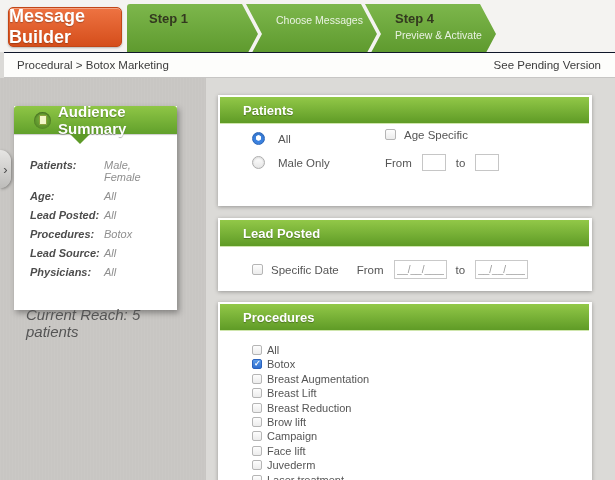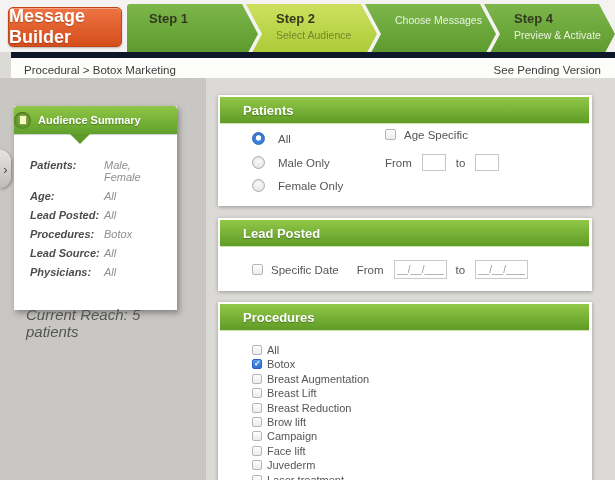--- a/index.html
+++ b/index.html
@@ -21,43 +21,43 @@
         padding:7px 0 0 30px;cursor:pointer;}
   .step:first-child{clip-path:polygon(0 0,115px 0,131px 50%,115px 100%,0 100%);
         border-radius:3px 0 0 3px;padding-left:22px;}
   .step + .step{margin-left:-12px;}
   .step.active{background:linear-gradient(#cde05e,#a5c62f);}
   .step .t1{font-size:13px;font-weight:bold;color:#33391f;}
   .step .t2{font-size:10.5px;color:rgba(255,255,255,.85);margin-top:3px;}
   .step.active .t2{color:#75872d;}
 
   
-  .crumbbar{position:absolute;top:52px;left:11px;right:0;height:24px;background:#fdfdfb;
-            border-top:6px solid #0f172a;border-bottom:1px solid #c7c6c4;}
+  .crumbbar{position:absolute;top:52px;left:4px;right:0;height:24px;background:#fdfdfb;
+            border-top:1px solid #0f172a;border-bottom:1px solid #c7c6c4;}
   .crumb{position:absolute;left:13px;top:0;line-height:24px;font-size:11.5px;color:#3c3c3c;cursor:pointer;}
   .pending{position:absolute;right:14px;top:0;line-height:24px;font-size:11.5px;color:#3c3c3c;cursor:pointer;}
 
   
   .content{position:absolute;top:78px;left:0;right:0;bottom:0;}
   .sidebar{position:absolute;left:0;top:0;bottom:0;width:206px;background:#c8c6c3;
            background-image:repeating-linear-gradient(90deg,rgba(255,255,255,.04) 0 1px,transparent 1px 3px);}
   .main{position:absolute;left:206px;top:0;right:0;bottom:0;background:#dbdad7;}
 
   
   .collapse-tab{position:absolute;left:0;top:72px;width:11px;height:38px;
         background:linear-gradient(#e6e5e3,#bdbcba);border-radius:0 12px 12px 0;
         box-shadow:1px 1px 3px rgba(0,0,0,.35);display:flex;align-items:center;
         justify-content:center;color:#4a4a4a;font-size:13px;cursor:pointer;}
 
   
   .aud-card{position:absolute;left:14px;top:28px;width:163px;height:204px;background:#fff;
             box-shadow:2px 3px 6px rgba(0,0,0,.35);box-sizing:border-box;}
   .aud-head{position:relative;height:28px;background:linear-gradient(#8fc646,#61a02b);
-            border-radius:3px 3px 0 0;display:flex;align-items:center;padding-left:0;
-            color:#fff;font-size:11px;font-weight:bold;text-shadow:0 1px 1px rgba(0,0,0,.3);
+            border-radius:3px 3px 0 0;display:flex;align-items:center;padding-left:20px;
+            color:#fff;font-size:15px;font-weight:bold;text-shadow:0 1px 1px rgba(0,0,0,.3);
             box-shadow:0 1px 1px rgba(0,0,0,.2);}
   .aud-notch{position:absolute;left:56px;top:28px;width:0;height:0;
              border-left:10px solid transparent;border-right:10px solid transparent;
              border-top:10px solid #5d9a28;}
   .aud-icon{width:17px;height:17px;border-radius:50%;margin-right:7px;flex:0 0 auto;
             background:radial-gradient(circle at 50% 40%,#7ab53f,#4c7f20);
             box-shadow:inset 0 1px 2px rgba(0,0,0,.35);display:flex;align-items:center;justify-content:center;}
   .aud-icon::after{content:"";width:6px;height:8px;background:#f2f6c8;border:1px solid #8aa23c;border-radius:1px;}
   .aud-body{padding:25px 10px 0 16px;font-style:italic;}
   .aud-row{display:flex;margin-bottom:7px;font-size:11px;}
@@ -112,24 +112,20 @@
 <body>
 
 <div class="stage">
 
   <div class="topbar">
     <div class="mb-btn">Message Builder</div>
     <div class="steps">
       <div class="step">
         <div class="t1">Step 1</div>
       </div>
-      <div class="step active">
-        <div class="t1">Step 2</div>
-        <div class="t2">Select Audience</div>
-      </div>
       <div class="step">
         <div class="t2">Choose Messages</div>
       </div>
       <div class="step">
         <div class="t1">Step 4</div>
         <div class="t2">Preview &amp; Activate</div>
       </div>
     </div>
   </div>
 
@@ -185,24 +181,20 @@
       <div class="panel panel-patients">
         <div class="panel-head">Patients</div>
         <div class="patients-body">
           <div class="radio-row" style="top:9px;">
             <span class="radio selected"></span>
             <span class="ctl-label">All</span>
           </div>
           <div class="radio-row" style="top:33px;">
             <span class="radio"></span>
             <span class="ctl-label">Male Only</span>
-          </div>
-          <div class="radio-row" style="top:56px;">
-            <span class="radio"></span>
-            <span class="ctl-label">Female Only</span>
           </div>
           <div class="agespec">
             <span class="cb"></span>
             <span class="ctl-label">Age Specific</span>
           </div>
           <div class="fromto">
             <span>From</span>
             <input class="age-input" value="" style="">
             <span class="to">to</span>
             <input class="age-input" value="" style="">

